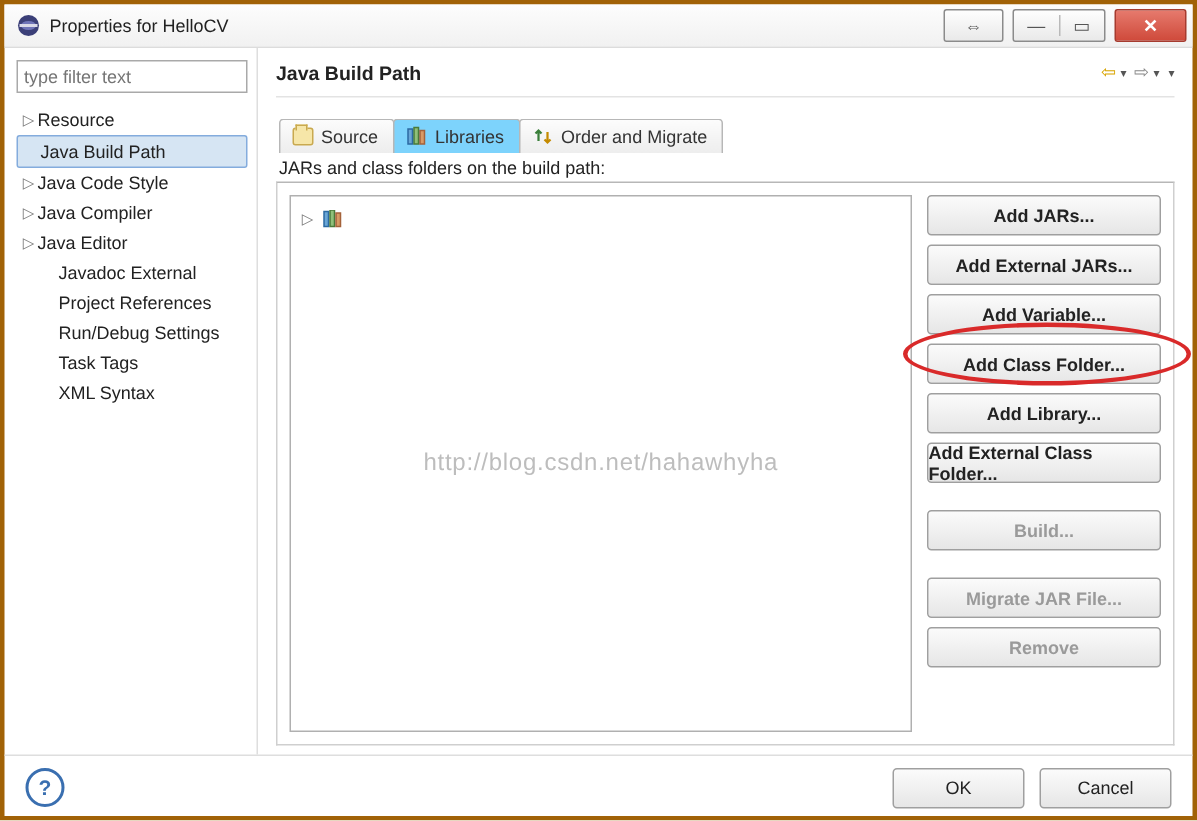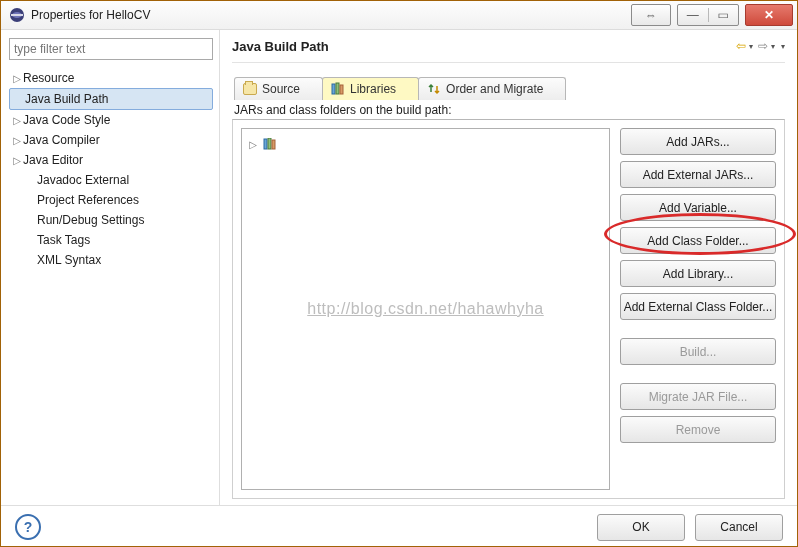--- a/index.html
+++ b/index.html
@@ -1,67 +1,67 @@
 <!DOCTYPE html>
 <html><head>
 <meta charset="utf-8">
 <style>
 html,body{margin:0;padding:0;font-family:"Segoe UI",Tahoma,sans-serif;font-size:12px;color:#222;background:#fff;}
-.window{width:798px;height:547px;box-sizing:border-box;position:relative;border:1px solid #a16207;background:#fff;}
+.window{width:798px;height:547px;box-sizing:border-box;position:relative;border:3px solid #a16207;background:#fff;}
 
 .titlebar{height:28px;background:linear-gradient(#fdfdfd,#f1f1f1);border-bottom:1px solid #dcdcdc;display:flex;align-items:center;padding:0 4px;}
 .titlebar .app-icon{width:16px;height:16px;margin:0 6px 0 4px;display:flex;align-items:center;justify-content:center;}
 .titlebar .app-icon svg{display:block;}
 .titlebar .title{flex:0 0 auto;}
 .titlebar .spacer{flex:1 1 auto;}
 .win-btns{display:flex;align-items:center;gap:6px;}
 .win-btn{height:20px;border:1px solid #8b8b8b;border-radius:2px;background:linear-gradient(#fefefe,#e9e9e9);display:flex;align-items:center;justify-content:center;color:#555;}
 .win-btn.sep{width:38px;}
 .win-btn.dbl{width:60px;display:flex;}
 .win-btn.dbl span{flex:1;display:flex;align-items:center;justify-content:center;}
 .win-btn.dbl span:first-child{border-right:1px solid #b9b9b9;}
 .win-btn.close{width:46px;background:linear-gradient(#e67a6d,#cf4a3b);border-color:#a63b2f;color:#fff;font-weight:bold;}
 
 .body{display:flex;height:calc(100% - 28px - 42px);}
 
-.left{width:219px;border-right:1px solid #dedede;padding:8px 6px 8px 8px;box-sizing:border-box;}
+.left{width:169px;border-right:1px solid #dedede;padding:8px 6px 8px 8px;box-sizing:border-box;}
 .filter{width:100%;height:22px;border:1px solid #a9a9a9;padding:2px 4px;box-sizing:border-box;font-size:12px;color:#777;}
 .tree{margin-top:8px;}
 .tree-item{display:flex;align-items:center;height:18px;padding:1px 4px 1px 2px;white-space:nowrap;cursor:default;}
 .tree-item .tw{width:12px;display:inline-flex;justify-content:center;color:#7a7a7a;font-size:10px;}
 .tree-item.indent{padding-left:16px;}
 .tree-item.selected{background:#d6e5f3;border:1px solid #84acdd;border-radius:2px;padding-left:15px;}
 
 .right{flex:1;display:flex;flex-direction:column;padding:8px 12px 6px 12px;box-sizing:border-box;}
 .heading-row{display:flex;align-items:center;border-bottom:1px solid #e3e3e3;padding-bottom:8px;margin-bottom:6px;}
 .heading{font-weight:bold;font-size:13px;flex:1;}
 .nav-arrows{display:flex;align-items:center;gap:2px;color:#888;}
 .nav-arrows .arr{width:16px;height:16px;display:flex;align-items:center;justify-content:center;}
 .nav-arrows .arr.yellow{color:#d8a400;}
 .nav-arrows .drop{font-size:8px;color:#555;margin-left:-2px;}
 
 .tabs{display:flex;align-items:flex-end;height:26px;margin-top:4px;margin-left:2px;}
-.tab{display:flex;align-items:center;gap:5px;padding:4px 22px 4px 8px;border:1px solid #b7b7b7;border-bottom:none;background:linear-gradient(#fcfcfc,#ededed);border-top-left-radius:3px;border-top-right-radius:3px;margin-right:-1px;color:#333;cursor:default;position:relative;top:1px;}
-.tab.active{background:#fef9c3;z-index:2;}
+.tab{display:flex;align-items:center;gap:5px;padding:4px 10px 4px 8px;border:1px solid #b7b7b7;border-bottom:none;background:linear-gradient(#fcfcfc,#ededed);border-top-left-radius:3px;border-top-right-radius:3px;margin-right:-1px;color:#333;cursor:default;position:relative;top:1px;}
+.tab.active{background:#7dd3fc;z-index:2;}
 .tab .ticon{width:14px;height:14px;display:flex;align-items:center;justify-content:center;}
 .ticon.src{background:#f6e6a8;border:1px solid #c9a94f;border-radius:2px;width:12px;height:10px;position:relative;}
 .ticon.src::before{content:"";position:absolute;top:-3px;left:1px;width:6px;height:3px;background:#f6e6a8;border:1px solid #c9a94f;border-bottom:none;}
 .ticon.proj{width:14px;height:10px;background:#f5e29e;border:1px solid #c3a04a;border-radius:1px;position:relative;}
 .ticon.proj::before{content:"";position:absolute;top:-3px;left:1px;width:5px;height:3px;background:#f5e29e;border:1px solid #c3a04a;border-bottom:none;}
 .ticon.lib svg,.ticon.ord svg{display:block;}
 
 .content{display:flex;flex:1;border:1px solid #cfcfcf;border-top:1px solid #b7b7b7;padding:8px;gap:10px;position:relative;}
 .listbox{flex:1;border:1px solid #b0b0b0;background:#fff;padding:6px;position:relative;overflow:hidden;}
 .list-item{display:flex;align-items:center;gap:5px;height:18px;}
 .list-item .tw{width:10px;color:#7a7a7a;font-size:10px;display:inline-flex;justify-content:center;}
 .lib-icon{width:14px;height:12px;display:flex;align-items:center;justify-content:center;}
-.watermark{position:absolute;top:50%;left:50%;transform:translate(-50%,-50%);color:#bdbdbd;font-size:16px;letter-spacing:.5px;pointer-events:none;white-space:nowrap;text-decoration:underline;}
+.watermark{position:absolute;top:50%;left:50%;transform:translate(-50%,-50%);color:#bdbdbd;font-size:16px;letter-spacing:.5px;pointer-events:none;white-space:nowrap;}
 
 .btn-col{width:156px;display:flex;flex-direction:column;gap:6px;}
-.pbtn{height:25px;border:1px solid #9f9f9f;border-radius:3px;background:linear-gradient(#fbfbfb,#e6e6e6);font-size:12px;color:#222;display:flex;align-items:center;justify-content:center;cursor:default;}
+.pbtn{height:25px;border:1px solid #9f9f9f;border-radius:3px;background:linear-gradient(#fbfbfb,#e6e6e6);font-size:12px;color:#222;display:flex;align-items:center;justify-content:center;cursor:default;font-weight:bold;}
 .pbtn.disabled{color:#9a9a9a;}
 .pbtn.gap-before{margin-top:12px;}
 .highlight-ellipse{position:absolute;border:3px solid #d92a2a;border-radius:50%;pointer-events:none;}
 
 .footer{height:42px;border-top:1px solid #dedede;display:flex;align-items:center;padding:0 14px;}
 .help-icon{width:22px;height:22px;border:2px solid #3a6fb0;border-radius:50%;display:flex;align-items:center;justify-content:center;color:#3a6fb0;font-weight:bold;font-size:14px;}
 .footer .spacer{flex:1;}
 .fbtn{width:86px;height:25px;border:1px solid #9f9f9f;border-radius:3px;background:linear-gradient(#fbfbfb,#e6e6e6);display:flex;align-items:center;justify-content:center;margin-left:10px;cursor:default;}
 .desc{margin:4px 0 2px 2px;}
 </style>

